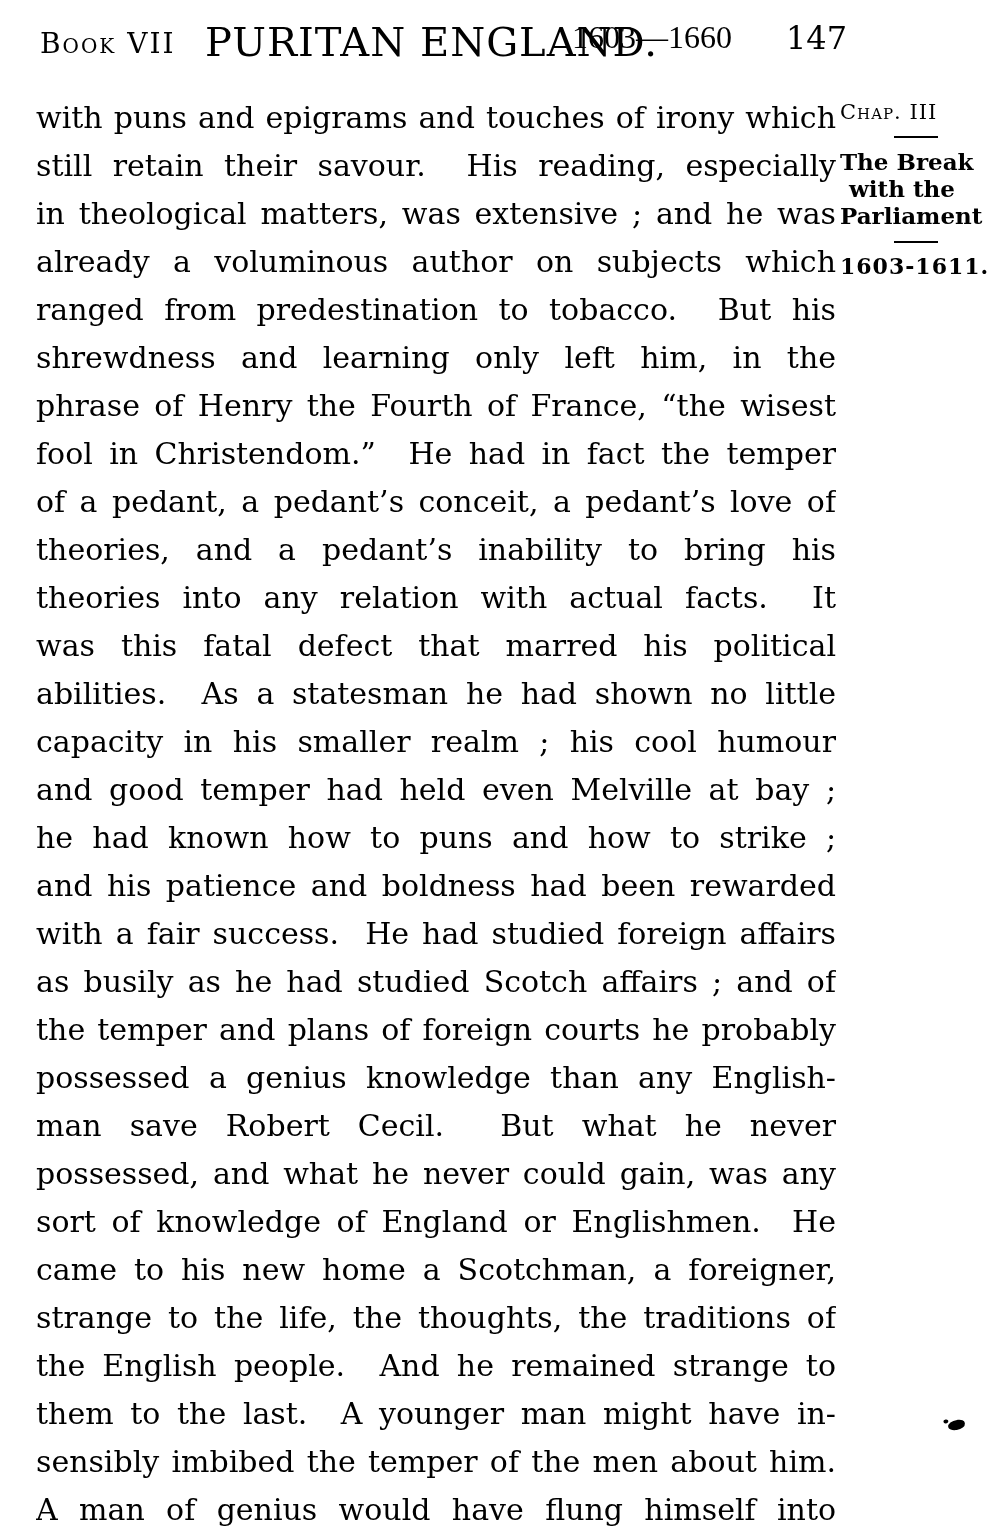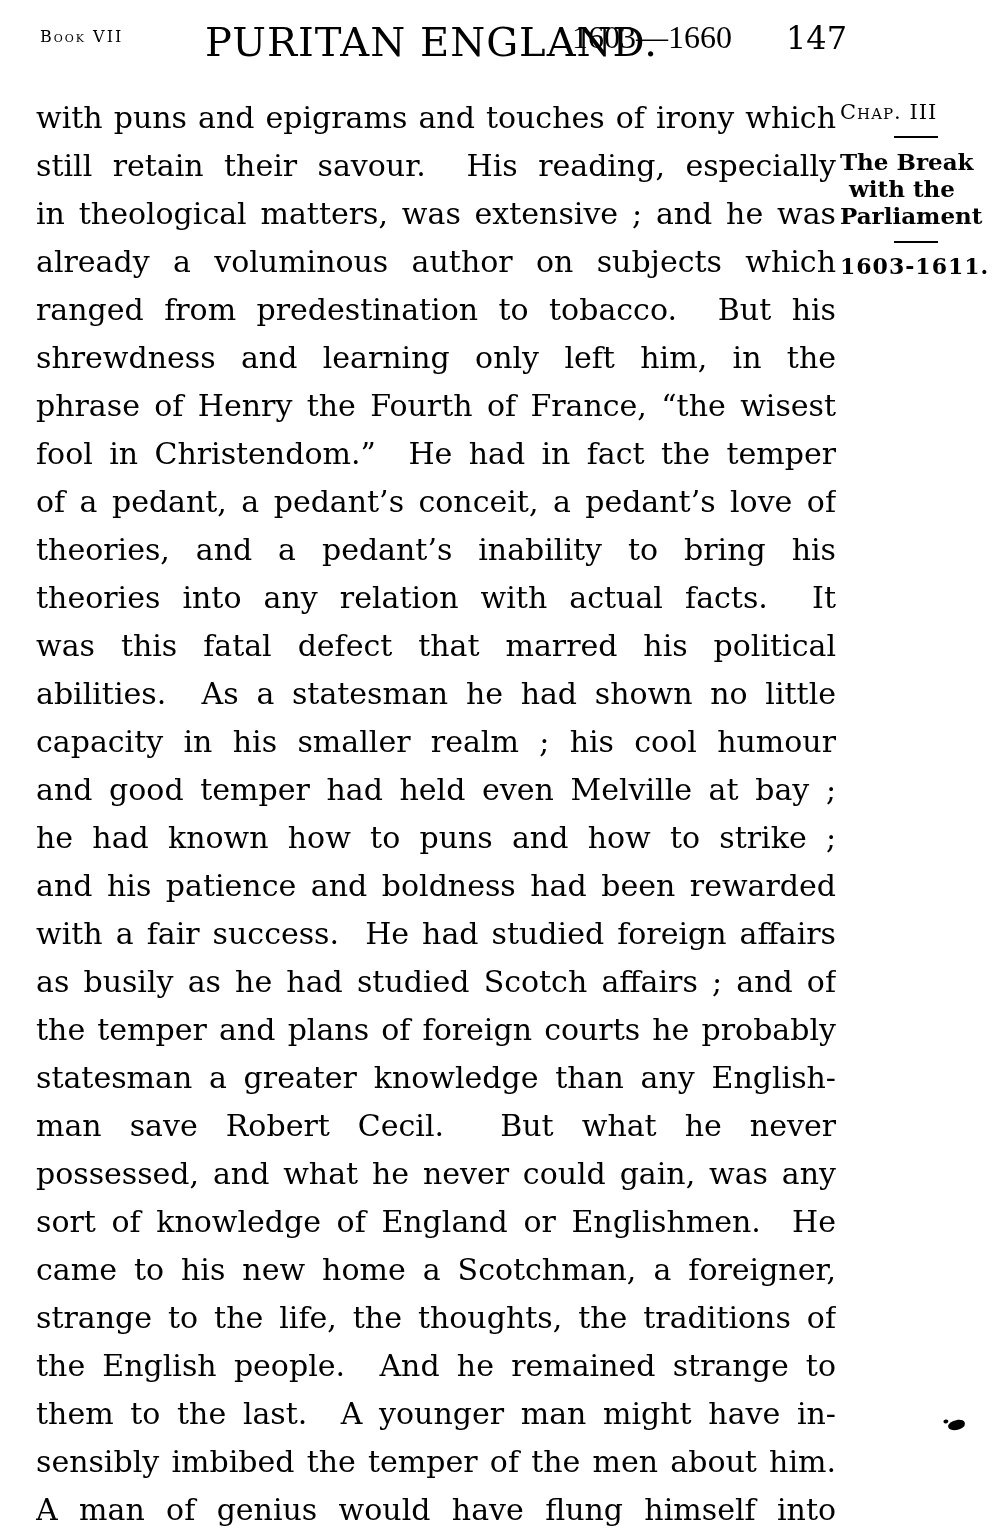--- a/index.html
+++ b/index.html
@@ -10,21 +10,21 @@
     background: #ffffff;
     color: #000000;
     font-family: "DejaVu Serif", serif;
     overflow: hidden;
   }
 
   
   .hdr-book {
     position: absolute; left: 40px; top: 27px;
     font-variant: small-caps;
-    font-size: 16px;
+    font-size: 28px;
     letter-spacing: 2px;
   }
   .hdr-title {
     position: absolute; left: 205px; top: 19px;
     font-size: 40px;
     letter-spacing: 1px;
   }
   .hdr-date {
     position: absolute; left: 572px; top: 19px;
     font-size: 32px;
@@ -125,21 +125,21 @@
       <div class="line">theories into any relation with actual facts.&nbsp; It</div>
       <div class="line">was this fatal defect that marred his political</div>
       <div class="line">abilities.&nbsp; As a statesman he had shown no little</div>
       <div class="line">capacity in his smaller realm ; his cool humour</div>
       <div class="line">and good temper had held even Melville at bay ;</div>
       <div class="line">he had known how to puns and how to strike ;</div>
       <div class="line">and his patience and boldness had been rewarded</div>
       <div class="line">with a fair success.&nbsp; He had studied foreign affairs</div>
       <div class="line">as busily as he had studied Scotch affairs ; and of</div>
       <div class="line">the temper and plans of foreign courts he probably</div>
-      <div class="line">statesman a greater knowledge than any English-</div>
+      <div class="line">possessed a genius knowledge than any English-</div>
       <div class="line">man save Robert Cecil.&nbsp; But what he never</div>
       <div class="line">possessed, and what he never could gain, was any</div>
       <div class="line">sort of knowledge of England or Englishmen.&nbsp; He</div>
       <div class="line">came to his new home a Scotchman, a foreigner,</div>
       <div class="line">strange to the life, the thoughts, the traditions of</div>
       <div class="line">the English people.&nbsp; And he remained strange to</div>
       <div class="line">them to the last.&nbsp; A younger man might have in-</div>
       <div class="line">sensibly imbibed the temper of the men about him.</div>
       <div class="line">A man of genius would have flung himself into</div>
     </main>

